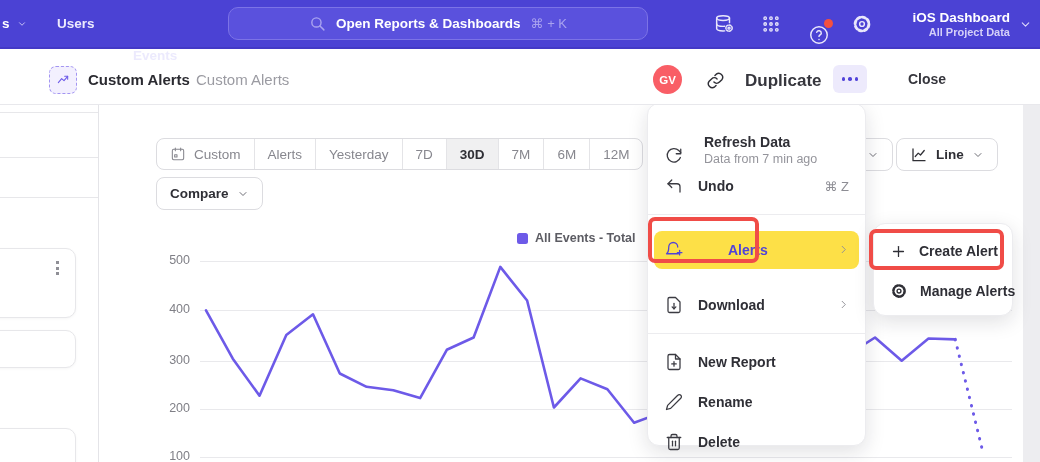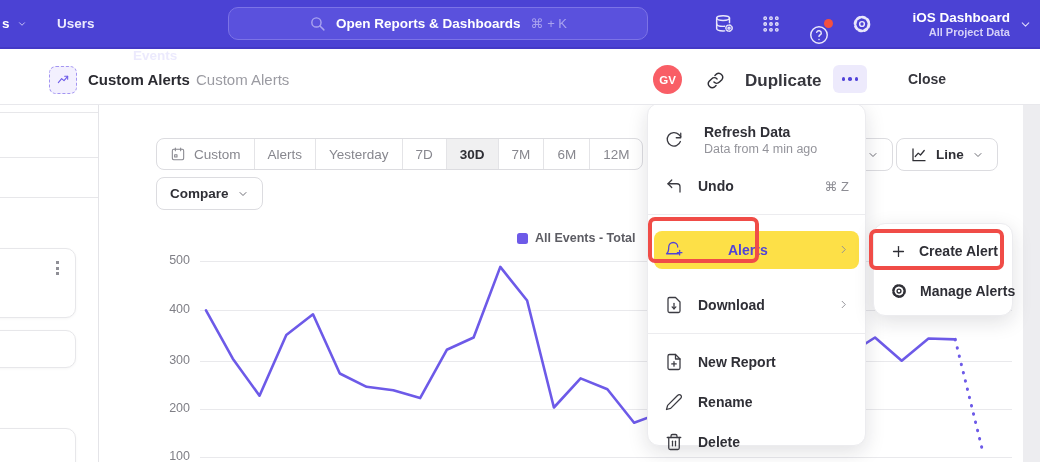--- a/index.html
+++ b/index.html
@@ -72,21 +72,21 @@
   .chart-svg { position:absolute; left:0; top:0; width:1040px; height:462px; z-index:1; pointer-events:none; }
 
   
   .menu { position:absolute; left:647px; top:103px; width:219px; height:343px; background:#fff; border:1px solid #ececef; border-radius:12px; box-shadow:0 6px 20px rgba(25,25,35,0.13); z-index:5; padding:10px 0 8px; }
   .m-row { display:flex; align-items:center; gap:14px; padding:0 16px; height:40px; cursor:pointer; }
   .m-row .mic { width:20px; height:20px; display:flex; align-items:center; justify-content:center; flex:none; }
   .m-row .mic svg { stroke:#3b3b42; fill:none; stroke-width:1.7; stroke-linecap:round; stroke-linejoin:round; }
   .m-label { flex:1; font-size:14px; font-weight:600; color:#2f2f36; }
   .m-trail { font-size:13px; color:#8d8d94; }
   .m-trail svg { stroke:#8d8d94; fill:none; stroke-width:2; stroke-linecap:round; stroke-linejoin:round; }
-  .m-refresh { height:52px; align-items:center;gap:20px; }
+  .m-refresh { height:52px; align-items:flex-end;gap:20px; }
   .m-sub { font-size:12.5px; color:#94949b; font-weight:400; margin-top:2px; }
   .m-divider { height:1px; background:#ececef; margin:8px 0; }
   .m-alerts { height:38px; margin:16px 6px; padding:0 10px; border-radius:8px; background:#fde047;gap:44px; }
   .m-alerts .m-label { color:#5143d9; }
   .m-alerts .mic svg { stroke:#5143d9; }
 
   
   .submenu { position:absolute; left:873px; top:223px; width:140px; height:93px; background:#fff; border:1px solid #ececef; border-radius:12px; box-shadow:0 6px 20px rgba(25,25,35,0.13); z-index:6; padding:7px 0; }
   .sm-row { display:flex; align-items:center; gap:12px; padding:0 16px; height:40px; cursor:pointer; }
   .sm-row .mic { width:20px; height:20px; display:flex; align-items:center; justify-content:center; }
@@ -205,21 +205,21 @@
   <div class="menu">
     <div class="m-row m-refresh">
       <span class="mic">
         <svg width="18" height="18" viewBox="0 0 24 24">
             <polyline points="21 3 21 9 15 9"></polyline>
             <path d="M20.5 14a9 9 0 1 1-2.1-9.3L21 7.5"></path>
           </svg>
       </span>
       <span style="flex:1">
         <div class="m-label">Refresh Data</div>
-        <div class="m-sub">Data from 4 min ago</div>
+        <div class="m-sub">Data from 7 min ago</div>
       </span>
     </div>
     <div class="m-row">
       <span class="mic">
         <svg width="18" height="18" viewBox="0 0 24 24">
             <polyline points="9 14 4 9 9 4"></polyline>
             <path d="M20 20v-7a4 4 0 0 0-4-4H4"></path>
           </svg>
       </span>
       <span class="m-label">Undo</span>

